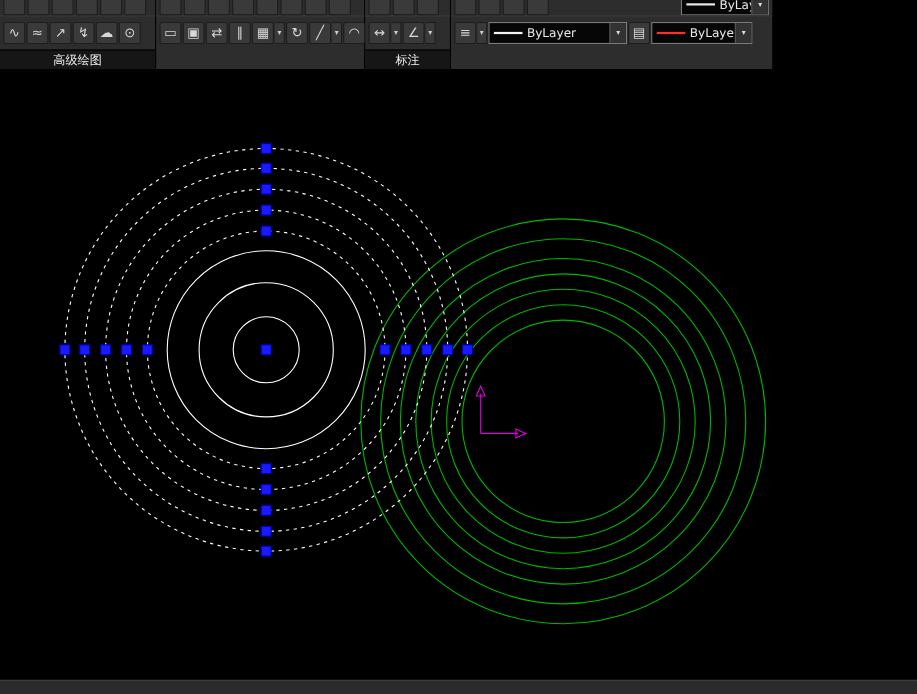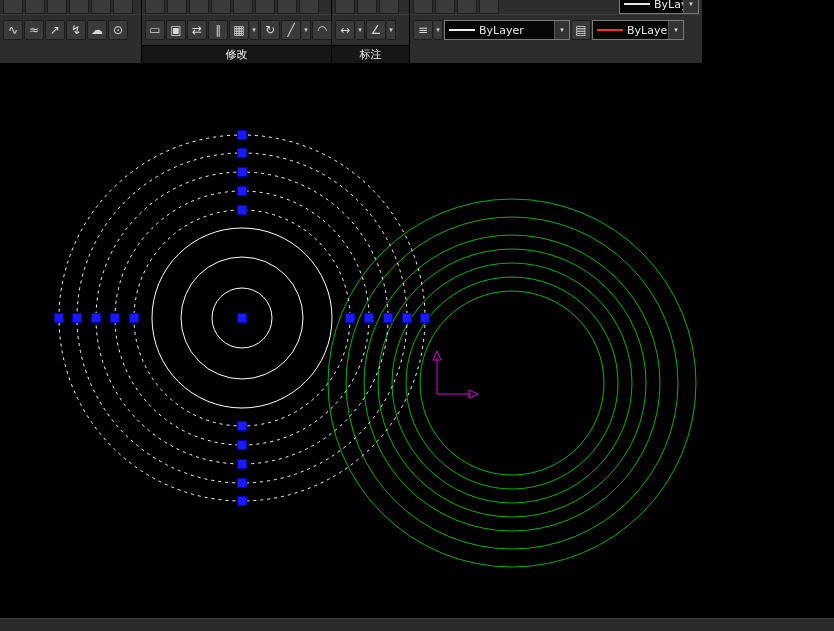--- a/index.html
+++ b/index.html
@@ -52,20 +52,21 @@
         <div class="icon-btn"></div>
       </div>
       <div class="row-main">
         <div class="icon-btn">∿</div>
         <div class="icon-btn">≈</div>
         <div class="icon-btn">↗</div>
         <div class="icon-btn">↯</div>
         <div class="icon-btn">☁</div>
         <div class="icon-btn">⊙</div>
       </div>
+      <div class="row-label">高级绘图</div>
     </div>
     <div class="tb-group" style="width: 190px;">
       <div class="row-top">
         <div class="icon-btn"></div>
         <div class="icon-btn"></div>
         <div class="icon-btn"></div>
         <div class="icon-btn"></div>
         <div class="icon-btn"></div>
         <div class="icon-btn"></div>
         <div class="icon-btn"></div>
@@ -76,21 +77,20 @@
         <div class="icon-btn">▣</div>
         <div class="icon-btn">⇄</div>
         <div class="icon-btn">∥</div>
         <div class="icon-btn">▦</div>
         <div class="dd-btn">▾</div>
         <div class="icon-btn">↻</div>
         <div class="icon-btn">╱</div>
         <div class="dd-btn">▾</div>
         <div class="icon-btn">◠</div>
       </div>
-      <div class="row-label">修改</div>
     </div>
     <div class="tb-group" style="width: 78px;">
       <div class="row-top">
         <div class="icon-btn"></div>
         <div class="icon-btn"></div>
         <div class="icon-btn"></div>
       </div>
       <div class="row-main">
         <div class="icon-btn">↔</div>
         <div class="dd-btn">▾</div>

